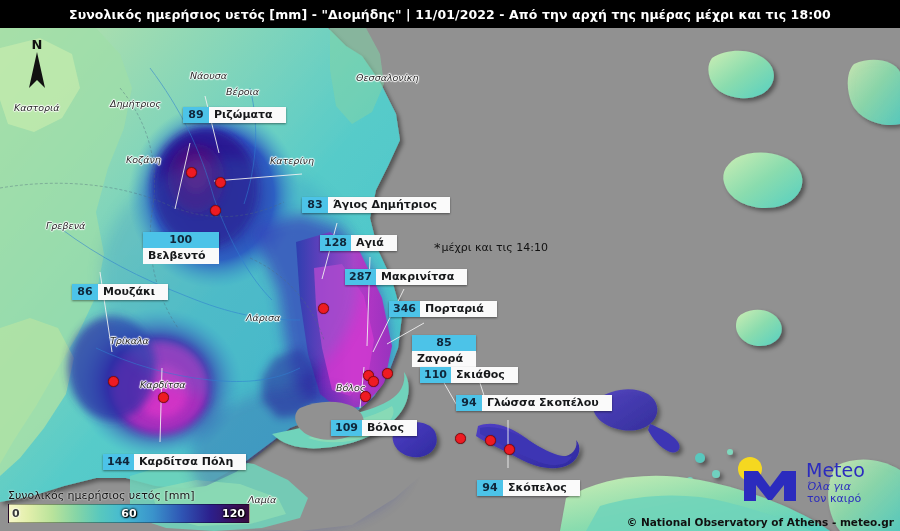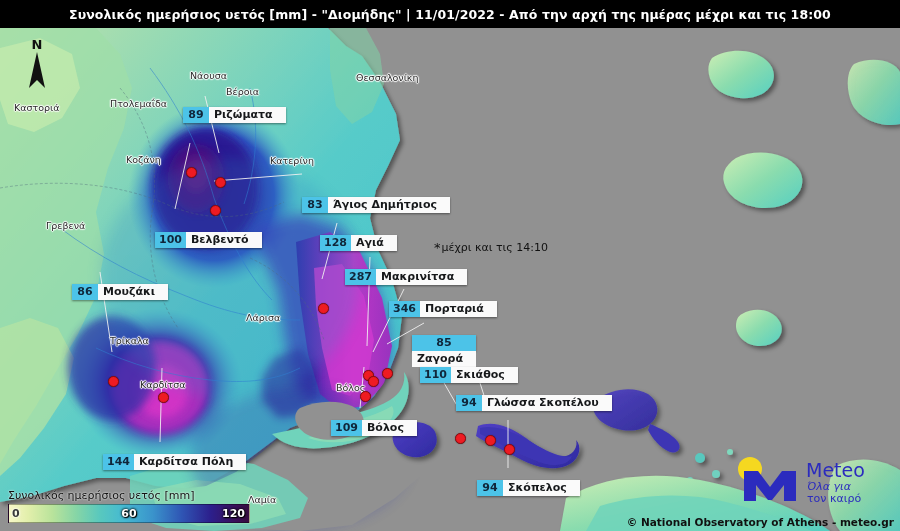--- a/index.html
+++ b/index.html
@@ -42,20 +42,21 @@
   .city{
     position:absolute;
     font-size:9.5px;
     color:#2a2a2a;
     white-space:nowrap;
     text-shadow:
       0 0  2px #fff, 0 0 2px #fff,
       1px 0 1px #fff, -1px 0 1px #fff,
       0 1px 1px #fff, 0 -1px 1px #fff;
     pointer-events:none;
+    font-style:italic;
   }
 
   
   .station-dot{
     position:absolute;
     width:9px;height:9px;margin:-4.5px 0 0 -4.5px;
     border-radius:50%;
     background:#ee1b22;
     border:1px solid #8d0b10;
     box-shadow:0 0 1px rgba(0,0,0,.6);
@@ -348,21 +349,21 @@
 
     <div id="compass">
       <svg viewBox="0 0 26 56" width="26" height="56">
         <text x="13" y="13" text-anchor="middle" font-size="13" font-family="DejaVu Sans, sans-serif" font-weight="bold" fill="#111">N</text>
         <polygon points="13,16 21,52 13,44 5,52" fill="#111"></polygon>
       </svg>
     </div>
 
     <div id="cities-layer">
         <div class="city" style="left: 14px; top: 74px;">Καστοριά</div>
-        <div class="city" style="left: 110px; top: 70px;">Πτολεμαΐδα</div>
+        <div class="city" style="left: 110px; top: 70px;">Δημήτριος</div>
         <div class="city" style="left: 190px; top: 42px;">Νάουσα</div>
         <div class="city" style="left: 226px; top: 58px;">Βέροια</div>
         <div class="city" style="left: 356px; top: 44px;">Θεσσαλονίκη</div>
         <div class="city" style="left: 126px; top: 126px;">Κοζάνη</div>
         <div class="city" style="left: 270px; top: 127px;">Κατερίνη</div>
         <div class="city" style="left: 46px; top: 192px;">Γρεβενά</div>
         <div class="city" style="left: 246px; top: 284px;">Λάρισα</div>
         <div class="city" style="left: 110px; top: 307px;">Τρίκαλα</div>
         <div class="city" style="left: 140px; top: 351px;">Καρδίτσα</div>
         <div class="city" style="left: 336px; top: 354px;">Βόλος</div>
@@ -374,21 +375,21 @@
         <div class="callout" style="left: 183px; top: 79px;">
           <span class="val">89</span>
           <span class="nm">Ριζώματα</span>
         </div>
         <div class="station-dot" style="left: 214px; top: 181px;"></div>
         <div class="callout" style="left: 302px; top: 169px;">
           <span class="val">83</span>
           <span class="nm">Άγιος Δημήτριος</span>
         </div>
         <div class="station-dot" style="left: 190px; top: 143px;"></div>
-        <div class="callout" style="left: 155px; top: 204px;">
+        <div class="callout" style="left: 143px; top: 204px; flex-direction: column;">
           <span class="val">100</span>
           <span class="nm">Βελβεντό</span>
         </div>
         <div class="station-dot" style="left: 322px; top: 279px;"></div>
         <div class="callout" style="left: 320px; top: 207px;">
           <span class="val">128</span>
           <span class="nm">Αγιά</span>
         </div>
         <div class="station-dot" style="left: 367px; top: 346px;"></div>
         <div class="callout" style="left: 345px; top: 241px;">

